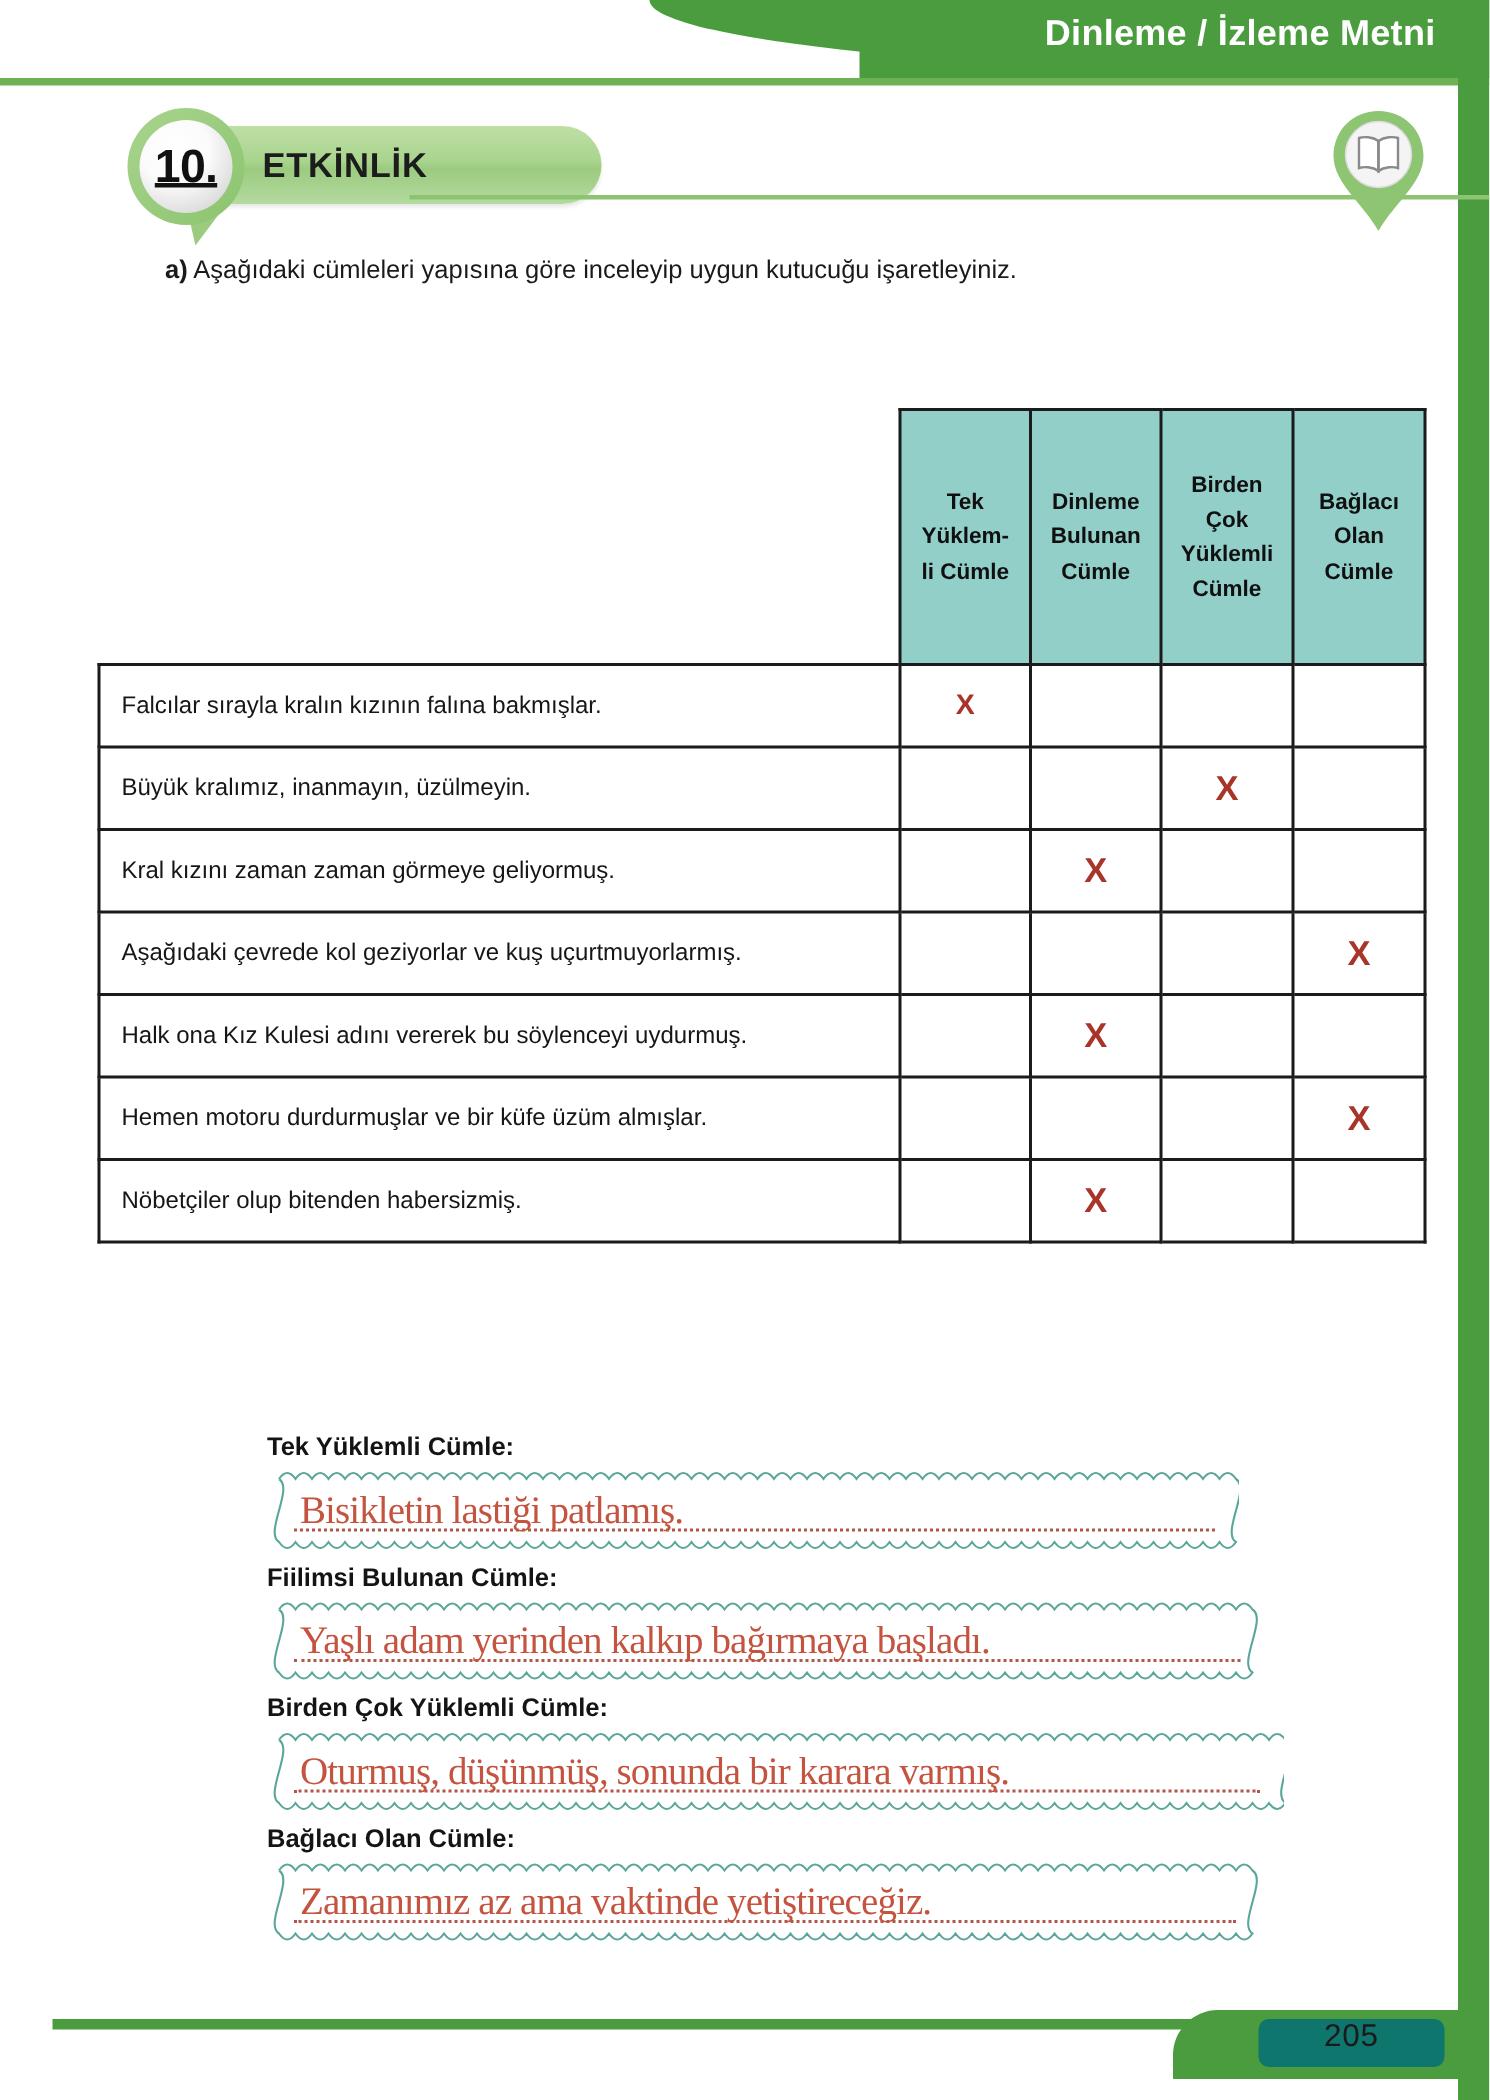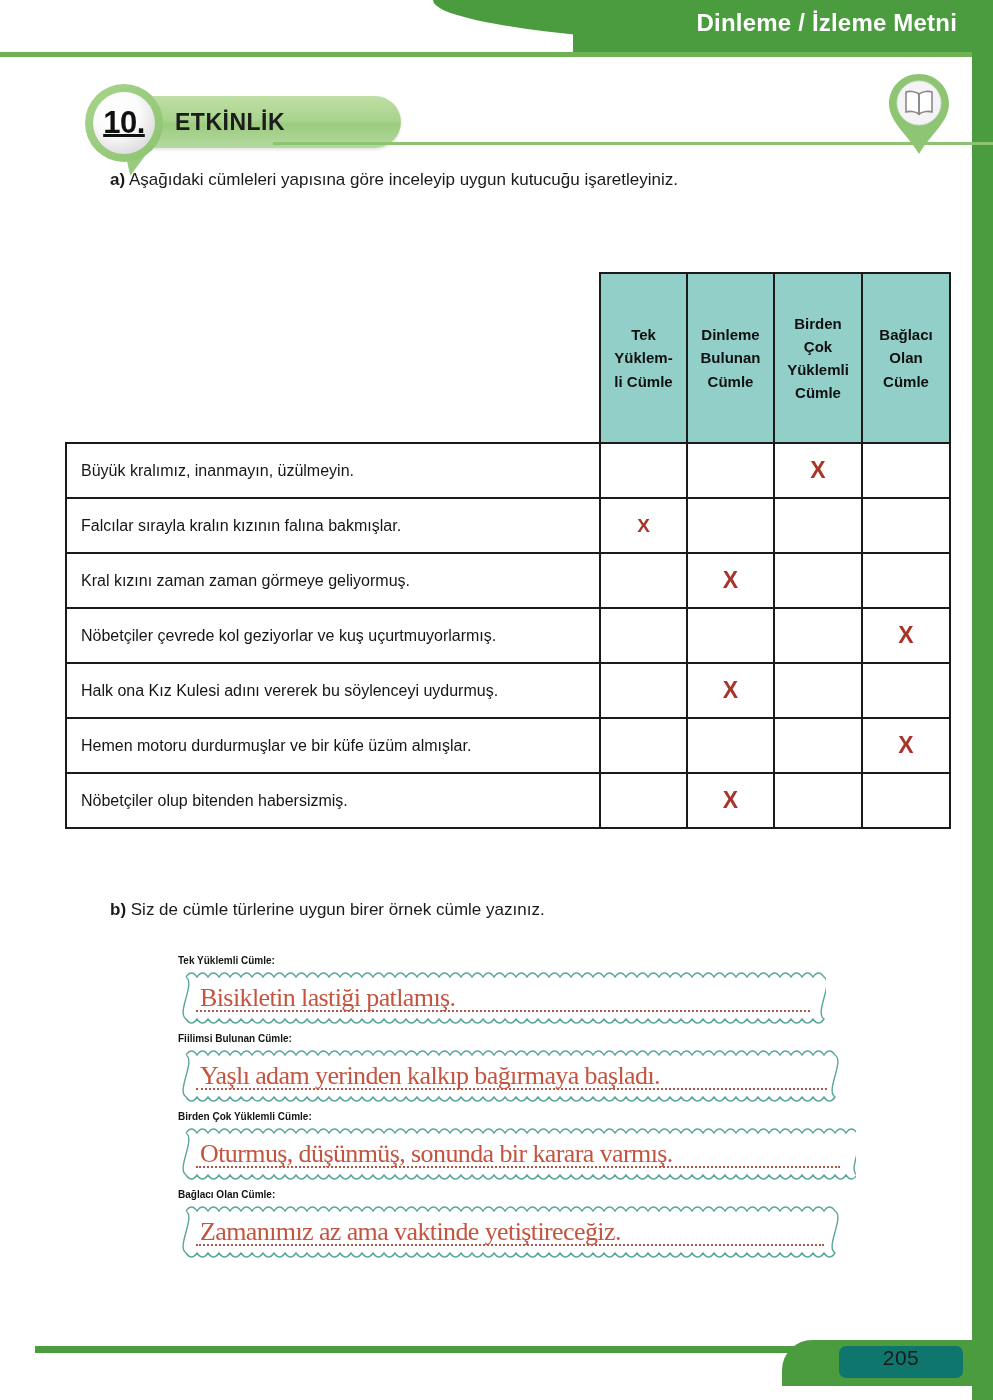--- a/index.html
+++ b/index.html
@@ -103,21 +103,21 @@
   .page-number {
     color: #1a1a1a;
     font-size: 21px;
     letter-spacing: 0.5px;
   }
 
   
   .activity-row {
     position: absolute;
     left: 85px;
-    top: 84px;
+    top: 72px;
     width: 860px;
     height: 90px;
   }
   .activity-pill {
     position: absolute;
     left: 36px;
     top: 12px;
     width: 280px;
     height: 52px;
     border-radius: 26px;
@@ -271,21 +271,21 @@
   .intro-b b { font-weight: bold; }
 
   .answers {
     position: absolute;
     left: 178px;
     top: 955px;
     width: 700px;
   }
   .answer-block { margin-bottom: 8px; }
   .answer-label {
-    font-size: 10px;
+    font-size: 17px;
     font-weight: bold;
     color: #141414;
     margin-bottom: 5px;
   }
   .answer-box {
     position: relative;
     height: 54px;
   }
   .answer-box svg.wave-frame {
     position: absolute;
@@ -395,42 +395,42 @@
           </th>
           <th class="mark-head">
             <div>Bağlacı</div>
             <div>Olan</div>
             <div>Cümle</div>
           </th>
         </tr>
       </thead>
       <tbody id="table-body">
           <tr>
-            <td class="sent-cell">Büyük kralımız, inanmayın, üzülmeyin.</td>
-            <td class="mark-cell"></td>
-            <td class="mark-cell"></td>
-            <td class="mark-cell"><span class="x-mark">X</span></td>
-            <td class="mark-cell"></td>
-          </tr>
-          <tr>
             <td class="sent-cell">Falcılar sırayla kralın kızının falına bakmışlar.</td>
             <td class="mark-cell"><span class="x-mark small">X</span></td>
             <td class="mark-cell"></td>
             <td class="mark-cell"></td>
             <td class="mark-cell"></td>
           </tr>
           <tr>
+            <td class="sent-cell">Büyük kralımız, inanmayın, üzülmeyin.</td>
+            <td class="mark-cell"></td>
+            <td class="mark-cell"></td>
+            <td class="mark-cell"><span class="x-mark">X</span></td>
+            <td class="mark-cell"></td>
+          </tr>
+          <tr>
             <td class="sent-cell">Kral kızını zaman zaman görmeye geliyormuş.</td>
             <td class="mark-cell"></td>
             <td class="mark-cell"><span class="x-mark">X</span></td>
             <td class="mark-cell"></td>
             <td class="mark-cell"></td>
           </tr>
           <tr>
-            <td class="sent-cell">Nöbetçiler çevrede kol geziyorlar ve kuş uçurtmuyorlarmış.</td>
+            <td class="sent-cell">Aşağıdaki çevrede kol geziyorlar ve kuş uçurtmuyorlarmış.</td>
             <td class="mark-cell"></td>
             <td class="mark-cell"></td>
             <td class="mark-cell"></td>
             <td class="mark-cell"><span class="x-mark">X</span></td>
           </tr>
           <tr>
             <td class="sent-cell">Halk ona Kız Kulesi adını vererek bu söylenceyi uydurmuş.</td>
             <td class="mark-cell"></td>
             <td class="mark-cell"><span class="x-mark">X</span></td>
             <td class="mark-cell"></td>
@@ -447,23 +447,20 @@
             <td class="sent-cell">Nöbetçiler olup bitenden habersizmiş.</td>
             <td class="mark-cell"></td>
             <td class="mark-cell"><span class="x-mark">X</span></td>
             <td class="mark-cell"></td>
             <td class="mark-cell"></td>
           </tr>
         </tbody>
     </table>
   </div>
 
-  <div class="intro-b">
-    <b>b)</b><span> Siz de cümle türlerine uygun birer örnek cümle yazınız.</span>
-  </div>
 
   <div class="answers" id="answers">
       <div class="answer-block">
         <div class="answer-label">Tek Yüklemli Cümle:</div>
         <div class="answer-box bw-1">
           <svg class="wave-frame" viewBox="0 0 648 54" preserveAspectRatio="none">
             <path d="M 8 6 q 5.5 -8 11 0 q 5.5 -8 11 0 q 5.5 -8 11 0 q 5.5 -8 11 0 q 5.5 -8 11 0 q 5.5 -8 11 0 q 5.5 -8 11 0 q 5.5 -8 11 0 q 5.5 -8 11 0 q 5.5 -8 11 0 q 5.5 -8 11 0 q 5.5 -8 11 0 q 5.5 -8 11 0 q 5.5 -8 11 0 q 5.5 -8 11 0 q 5.5 -8 11 0 q 5.5 -8 11 0 q 5.5 -8 11 0 q 5.5 -8 11 0 q 5.5 -8 11 0 q 5.5 -8 11 0 q 5.5 -8 11 0 q 5.5 -8 11 0 q 5.5 -8 11 0 q 5.5 -8 11 0 q 5.5 -8 11 0 q 5.5 -8 11 0 q 5.5 -8 11 0 q 5.5 -8 11 0 q 5.5 -8 11 0 q 5.5 -8 11 0 q 5.5 -8 11 0 q 5.5 -8 11 0 q 5.5 -8 11 0 q 5.5 -8 11 0 q 5.5 -8 11 0 q 5.5 -8 11 0 q 5.5 -8 11 0 q 5.5 -8 11 0 q 5.5 -8 11 0 q 5.5 -8 11 0 q 5.5 -8 11 0 q 5.5 -8 11 0 q 5.5 -8 11 0 q 5.5 -8 11 0 q 5.5 -8 11 0 q 5.5 -8 11 0 q 5.5 -8 11 0 q 5.5 -8 11 0 q 5.5 -8 11 0 q 5.5 -8 11 0 q 5.5 -8 11 0 q 5.5 -8 11 0 q 5.5 -8 11 0 q 5.5 -8 11 0 q 5.5 -8 11 0 q 5.5 -8 11 0 q 5.5 -8 11 0 c 10 6 -10 36 0 42 q -5.5 8 -11 0 q -5.5 8 -11 0 q -5.5 8 -11 0 q -5.5 8 -11 0 q -5.5 8 -11 0 q -5.5 8 -11 0 q -5.5 8 -11 0 q -5.5 8 -11 0 q -5.5 8 -11 0 q -5.5 8 -11 0 q -5.5 8 -11 0 q -5.5 8 -11 0 q -5.5 8 -11 0 q -5.5 8 -11 0 q -5.5 8 -11 0 q -5.5 8 -11 0 q -5.5 8 -11 0 q -5.5 8 -11 0 q -5.5 8 -11 0 q -5.5 8 -11 0 q -5.5 8 -11 0 q -5.5 8 -11 0 q -5.5 8 -11 0 q -5.5 8 -11 0 q -5.5 8 -11 0 q -5.5 8 -11 0 q -5.5 8 -11 0 q -5.5 8 -11 0 q -5.5 8 -11 0 q -5.5 8 -11 0 q -5.5 8 -11 0 q -5.5 8 -11 0 q -5.5 8 -11 0 q -5.5 8 -11 0 q -5.5 8 -11 0 q -5.5 8 -11 0 q -5.5 8 -11 0 q -5.5 8 -11 0 q -5.5 8 -11 0 q -5.5 8 -11 0 q -5.5 8 -11 0 q -5.5 8 -11 0 q -5.5 8 -11 0 q -5.5 8 -11 0 q -5.5 8 -11 0 q -5.5 8 -11 0 q -5.5 8 -11 0 q -5.5 8 -11 0 q -5.5 8 -11 0 q -5.5 8 -11 0 q -5.5 8 -11 0 q -5.5 8 -11 0 q -5.5 8 -11 0 q -5.5 8 -11 0 q -5.5 8 -11 0 q -5.5 8 -11 0 q -5.5 8 -11 0 q -5.5 8 -11 0 c -10 -6 10 -36 0 -42" fill="none" stroke="#5aa79a" stroke-width="1.4"></path>
           </svg>
           <div class="answer-dots"></div>
           <div class="answer-text">Bisikletin lastiği patlamış.</div>

